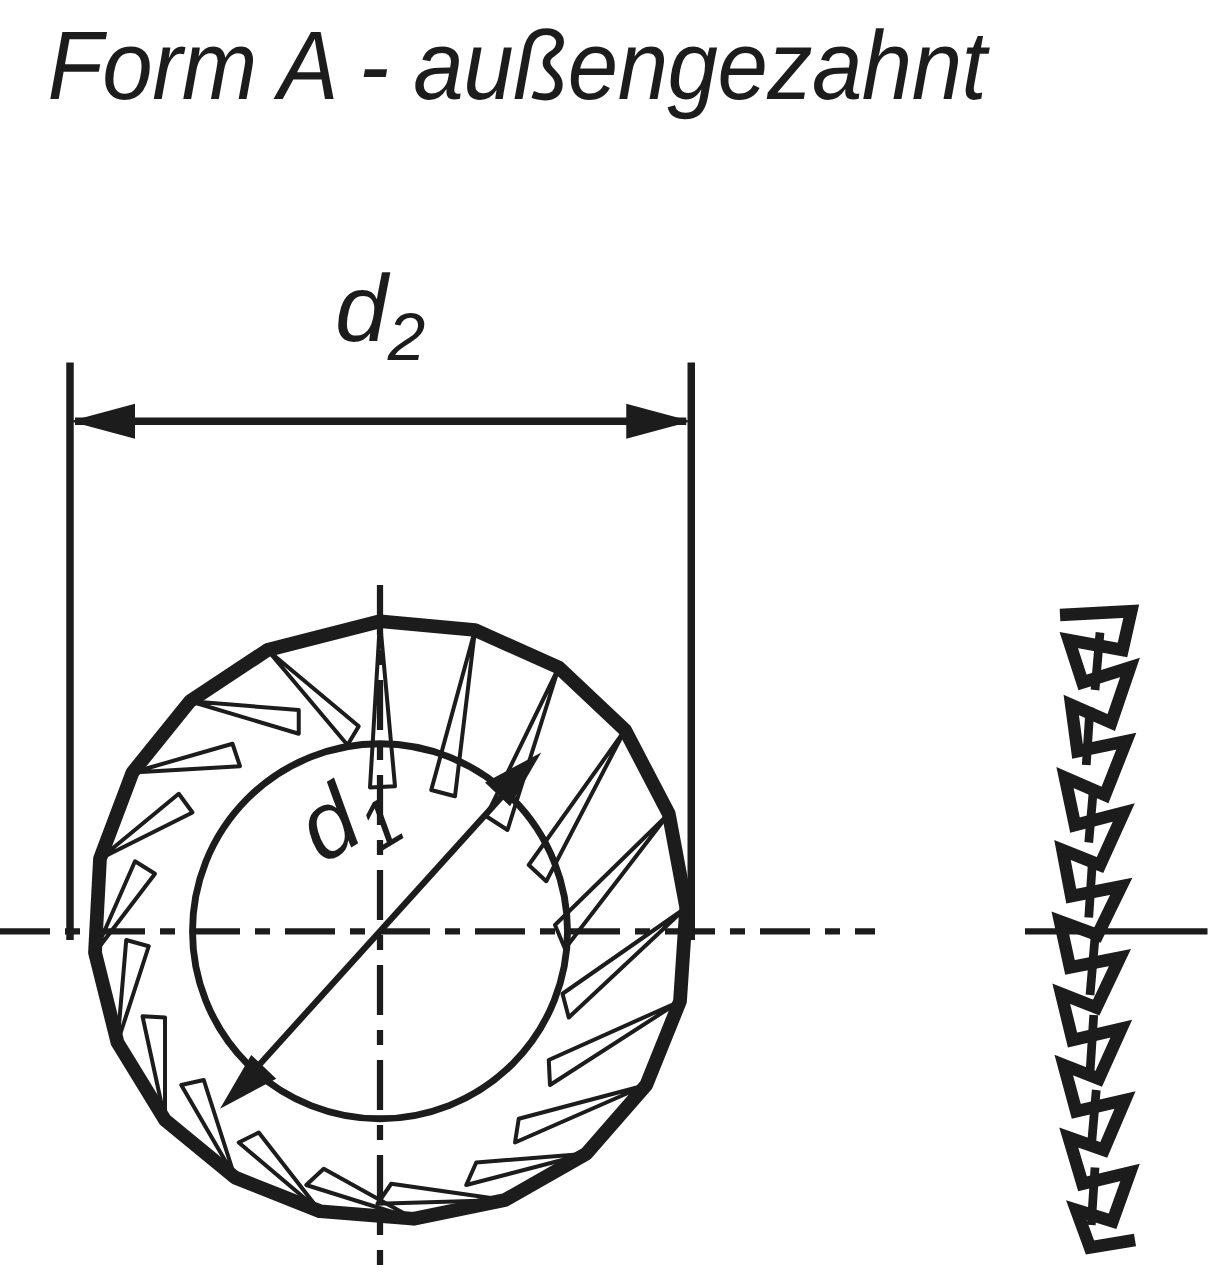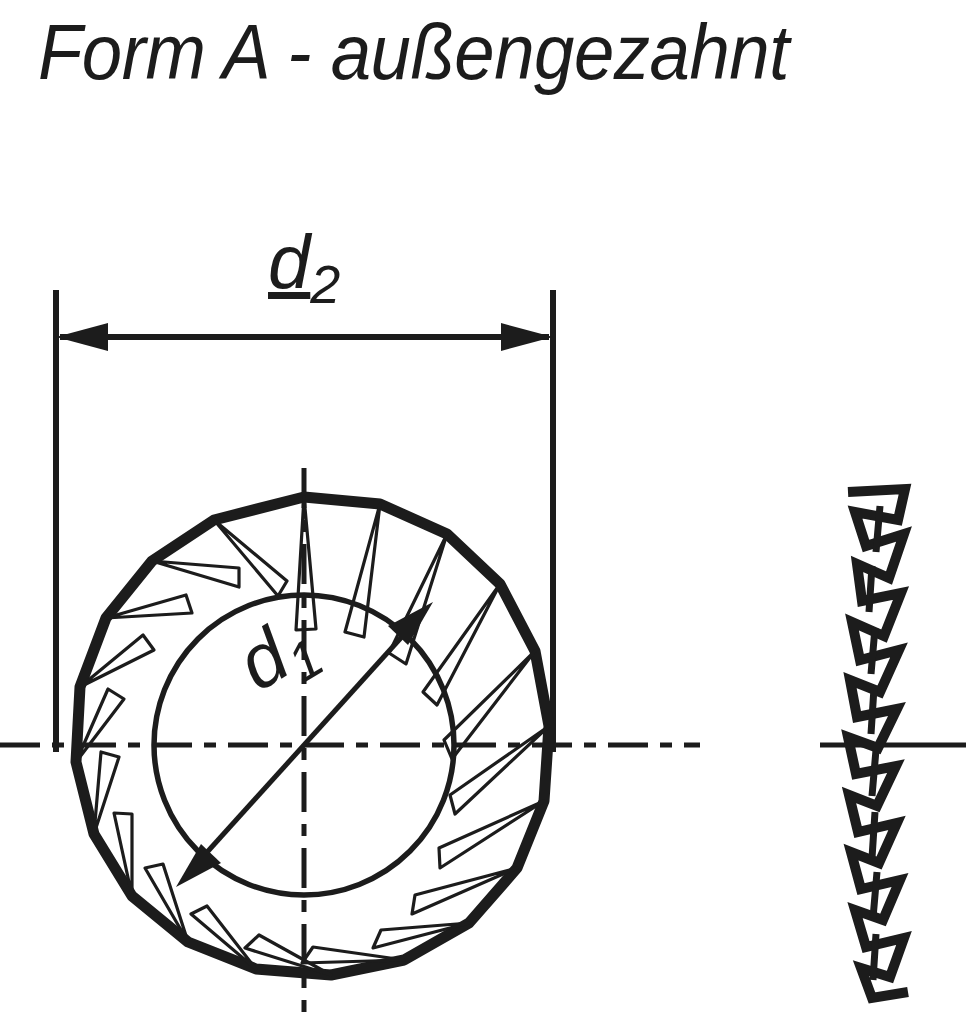--- a/index.html
+++ b/index.html
@@ -49,24 +49,23 @@
   .lbl {
     position: absolute;
     font-family: "Liberation Sans", sans-serif;
     font-style: italic;
     color: #1c1c1c;
     white-space: nowrap;
     user-select: none;
   }
   #lbl-d2 {
     left: 268px;
-    top: 224px;
+    top: 210px;
     font-size: 76px;
     line-height: 76px;
-    text-decoration: underline;
   }
   #lbl-d2 .sub {
     font-size: 54px;
     vertical-align: -0.28em;
     font-style: italic;
   }
   #lbl-d1 {
     left: 252px;
     top: 625px;
     font-size: 76px;

